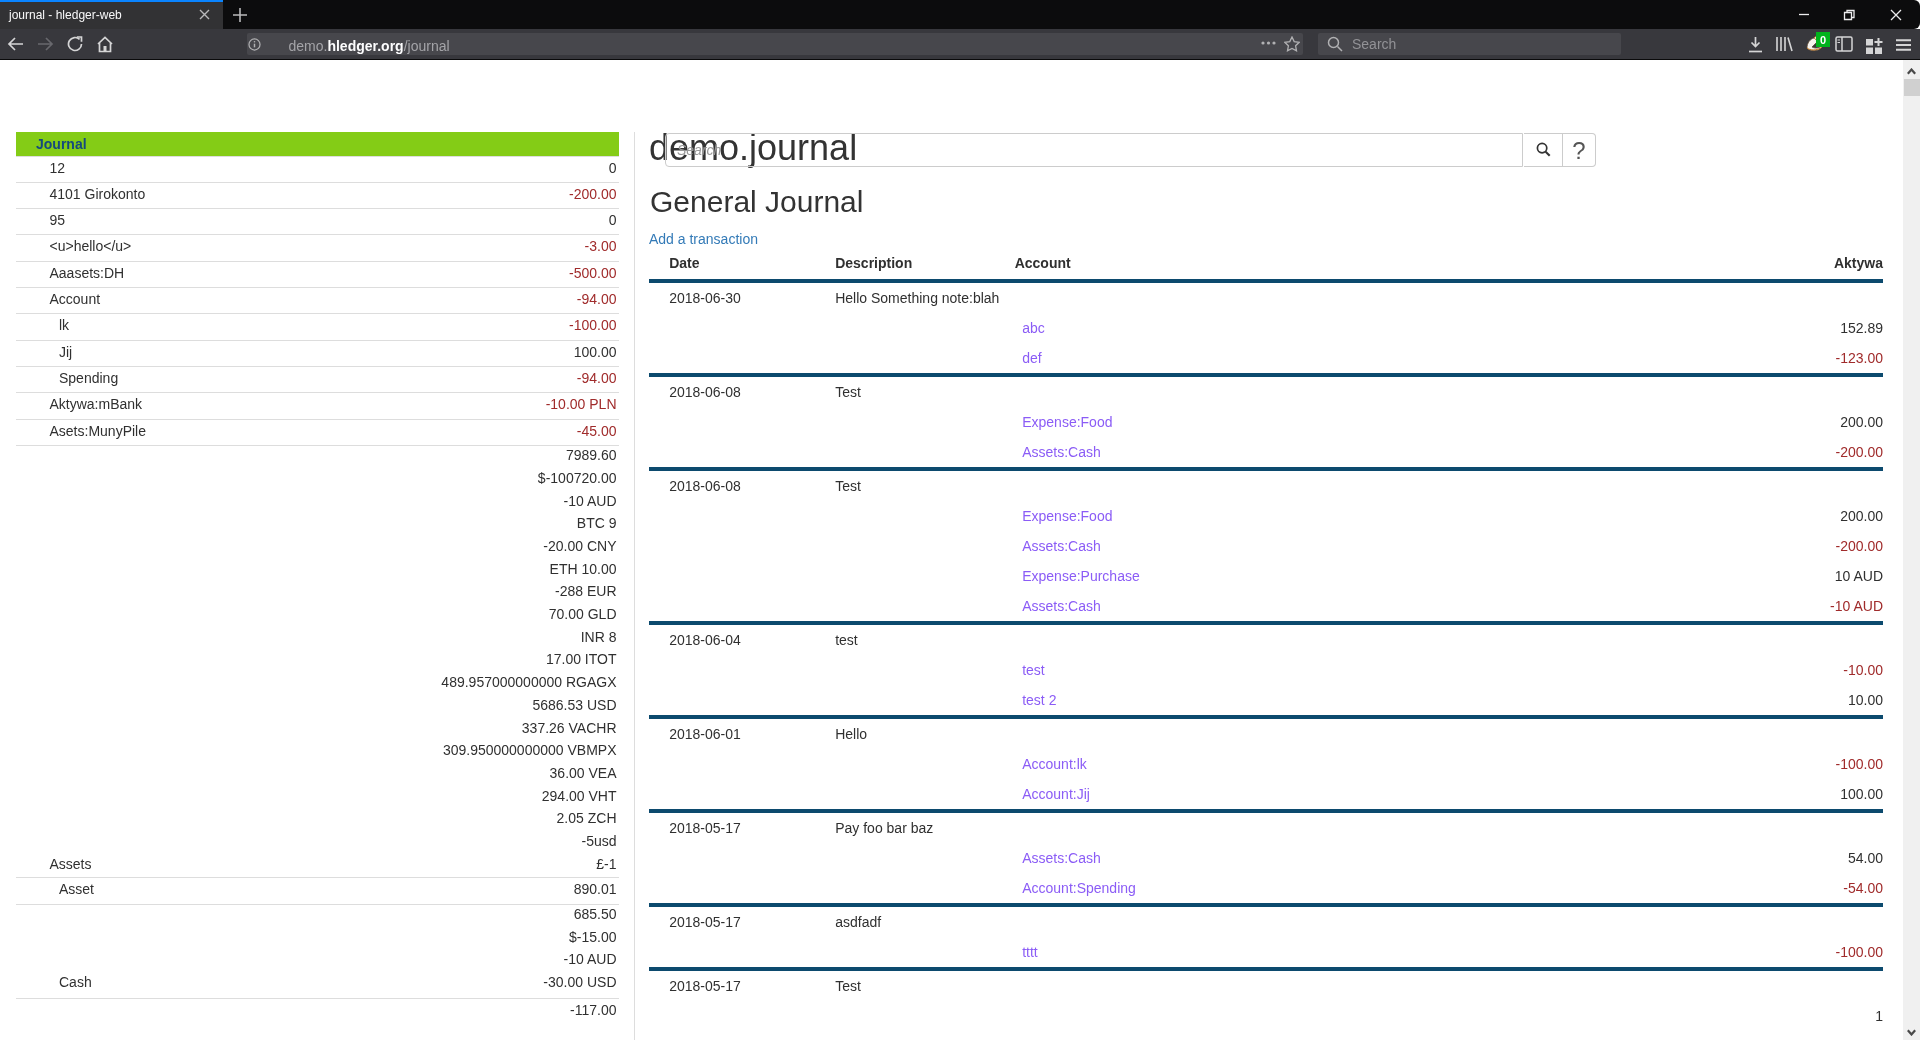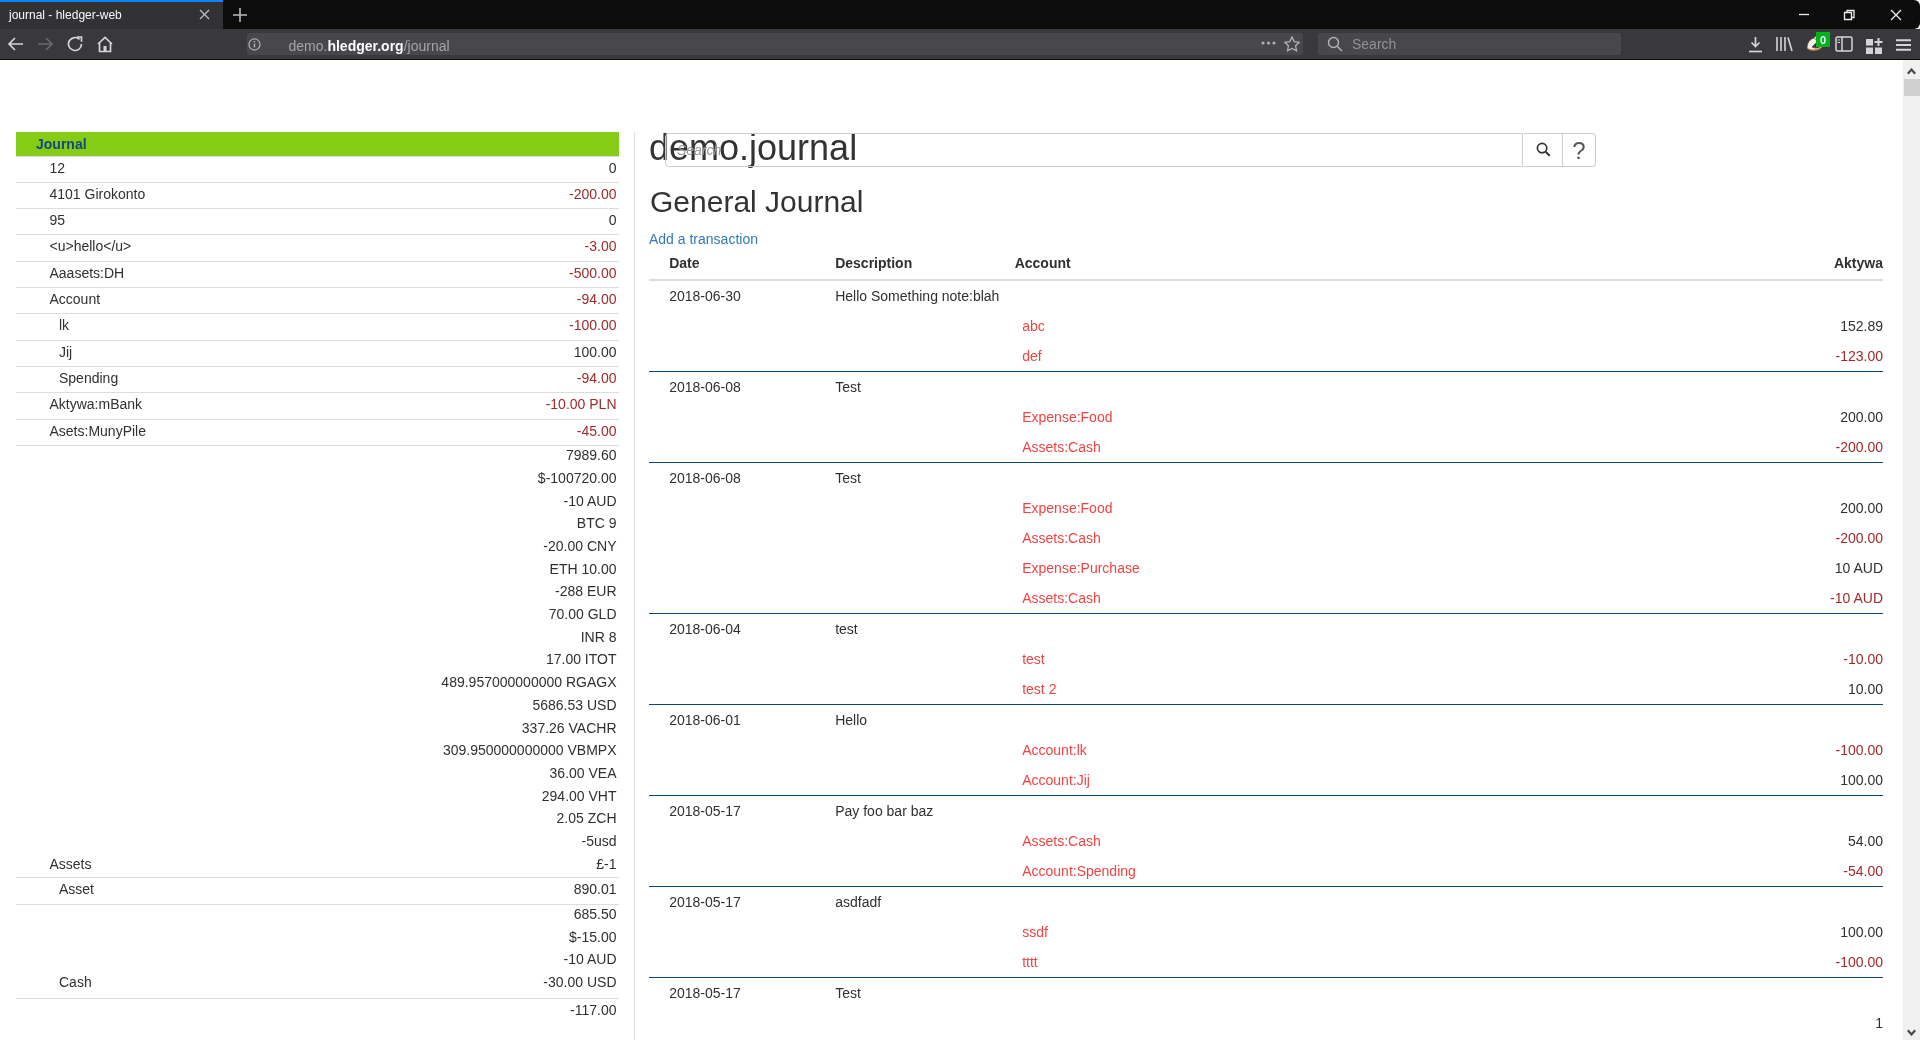--- a/index.html
+++ b/index.html
@@ -53,23 +53,23 @@
 #sbtn1 { position:absolute; left:859px; top:0; width:38px; height:32px; border:1px solid #ccc; border-left:none; background:#fff; text-align:center; line-height:32px; }
 #sbtn2 { position:absolute; left:898px; top:0; width:32px; height:32px; border:1px solid #ccc; border-left:none; border-radius:0 4px 4px 0; background:#fff; text-align:center; line-height:33px; font-size:24px; color:#555; }
 h2 { position:absolute; left:1px; top:125px; font-size:30px; font-weight:normal; color:#333; }
 #addtx { position:absolute; left:0px; top:171px; font-size:14px; color:#337ab7; }
 
 #txtable { position:absolute; left:0px; top:186.2px; width:1234px; border-collapse:collapse;
   font-size:14px; color:#303030; }
 #txtable th { font-weight:bold; text-align:left; border-bottom:2px solid #ddd; height:32.7px; padding:0; }
 #txtable td { padding:0; height:30px; }
 #txtable th.ramt, #txtable td.ramt { text-align:right; }
-#txtable tr.sep td { border-top:1px solid #0c4a6e; }
+#txtable tr.sep td { border-top:4px solid #0c4a6e; }
 #txtable td.pacct { padding-left:7.5px; }
-#txtable a { color:#ef4444; text-decoration:none; }
+#txtable a { color:#8b5cf6; text-decoration:none; }
 .colD { width:166px; }
 .colX { width:179.5px; }
 .colA { width:600px; }
 
 
 #sbar { position:absolute; left:1903px; top:60px; width:17px; height:980px; background:#f0f0f0; }
 #sthumb { position:absolute; left:1px; top:18.7px; width:16px; height:17.8px; background:#d0d0d0; }
 </style>
 </head>
 <body>
@@ -405,26 +405,20 @@
             </tr>
         <tr class="sep">
               <td style="padding-left:20.2px">2018-05-17</td>
               <td>asdfadf</td>
               <td></td>
               <td></td>
             </tr>
         <tr>
               <td></td>
               <td></td>
-              <td class="pacct"><a>ssdf</a></td>
-              <td class="ramt">100.00</td>
-            </tr>
-        <tr>
-              <td></td>
-              <td></td>
               <td class="pacct"><a>tttt</a></td>
               <td class="ramt neg">-100.00</td>
             </tr>
         <tr class="sep">
               <td style="padding-left:20.2px">2018-05-17</td>
               <td>Test</td>
               <td></td>
               <td></td>
             </tr>
         <tr>

